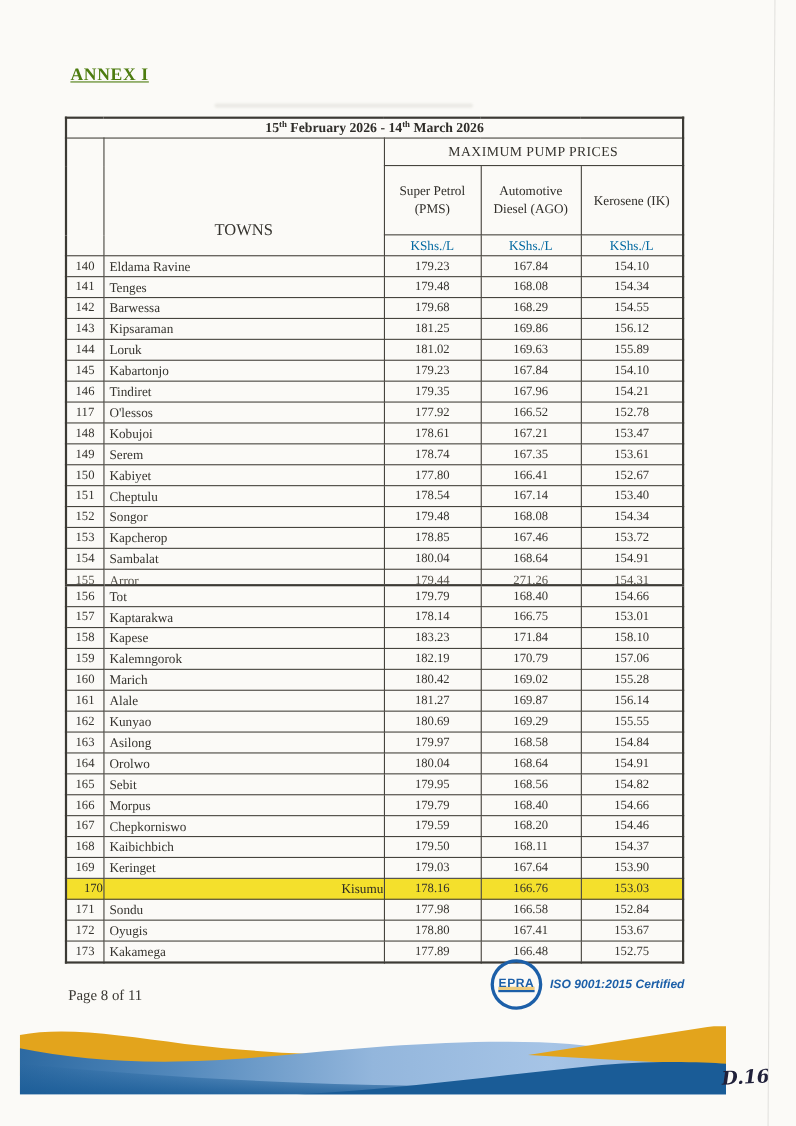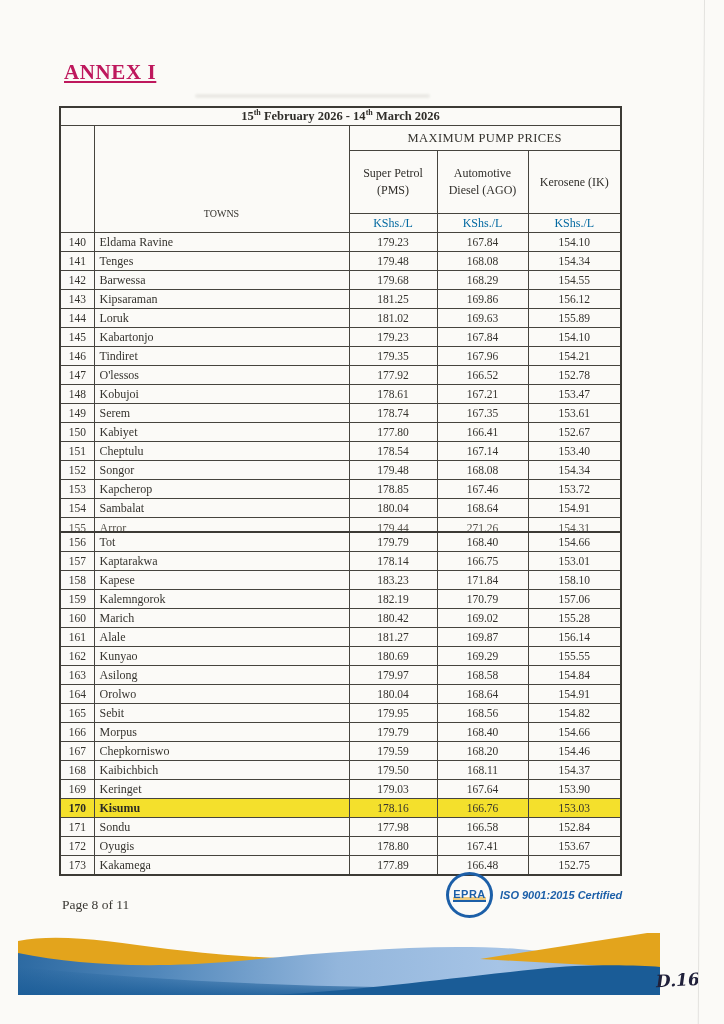--- a/index.html
+++ b/index.html
@@ -4,22 +4,22 @@
 <style>
   html,body{margin:0;padding:0;background:#ffffff;}
   .page{
     position:relative;width:724px;height:1024px;overflow:hidden;
     background:#fbfaf7;
     font-family:"Liberation Serif", serif;
     color:#35332e;
   }
   .annex{
     position:absolute;left:64px;top:60px;
-    font-size:21px;font-weight:bold;text-decoration:underline;
-    letter-spacing:.6px;color:#be185d;text-align:center;
+    font-size:16px;font-weight:bold;text-decoration:underline;
+    letter-spacing:.6px;color:#4d7c0f;text-align:center;
   }
   .smudge{
     position:absolute;left:195px;top:94px;width:235px;height:4px;
     background:#c9c7c0;opacity:.32;border-radius:2px;filter:blur(1px);
   }
   table.price-table{
     position:absolute;left:59px;top:106px;width:561px;
     border-collapse:collapse;table-layout:fixed;
     border:2px solid #3c3a35;
   }
@@ -29,41 +29,41 @@
   }
   .r-date th{
     height:17px;font-size:12.5px;font-weight:bold;text-align:center;
     color:#2f2d29;
     margin-left:40px;
   }
   .r-date sup{font-size:8px;}
   .no-head{background:transparent;}
   .towns-head{
     vertical-align:bottom;font-weight:bold;
-    font-size:10px;padding-bottom:13px !important;color:#2f2d29;
+    font-size:15px;padding-bottom:13px !important;color:#2f2d29;
   }
   .group-head{
     height:24px;font-size:12.5px;font-weight:bold;text-align:center;
     letter-spacing:.4px;color:#2f2d29;
   }
   .r-fuel th{
     height:58px;font-size:12px;text-align:center;vertical-align:middle;
     padding:2px 6px !important;line-height:17px;color:#2f2d29;
   }
   .r-unit th{
     height:18px;font-size:12px;text-align:center;color:#0369a1;
   }
   tbody td{height:18px;font-size:11.5px;}
   td .cv{height:18px;line-height:18px;overflow:hidden;}
   td.c-no{text-align:center;}
   td.c-town{text-align:left;}
   td.c-town .cv{padding-left:5px;font-size:12px;}
   td.c-val{text-align:center;}
   tr.highlight td{background:var(--hl,#f4e02c);}
-  tr.highlight td.c-no .cv, tr.highlight td.c-town .cv{font-weight:bold;color:#2b2a24;}
+  tr.highlight td.c-no .cv, tr.highlight td.c-town .cv{font-weight:normal;color:#2b2a24;text-align:right;}
   tr.clipped td{height:13px;}
   tr.clipped td .cv{height:13px;padding-top:5px;box-sizing:border-box;line-height:11px;color:#55524a;}
   tr.splice-top td{border-top:2.5px solid #3c3a35;}
   .page-num{
     position:absolute;left:62px;top:897px;font-size:13.5px;color:#3a3833;
   }
   .epra-logo{
     position:absolute;left:446px;top:872px;width:47px;height:46px;
     border:3px solid var(--epra-blue,#1c5fa8);border-radius:50%;
     display:flex;align-items:center;justify-content:center;box-sizing:border-box;
@@ -245,21 +245,21 @@
           </td>
       <td class="c-val">
             <div class="cv">167.96</div>
           </td>
       <td class="c-val">
             <div class="cv">154.21</div>
           </td>
     </tr>
         <tr>
       <td class="c-no">
-            <div class="cv">147</div>
+            <div class="cv">117</div>
           </td>
       <td class="c-town">
             <div class="cv">O'lessos</div>
           </td>
       <td class="c-val">
             <div class="cv">177.92</div>
           </td>
       <td class="c-val">
             <div class="cv">166.52</div>
           </td>

